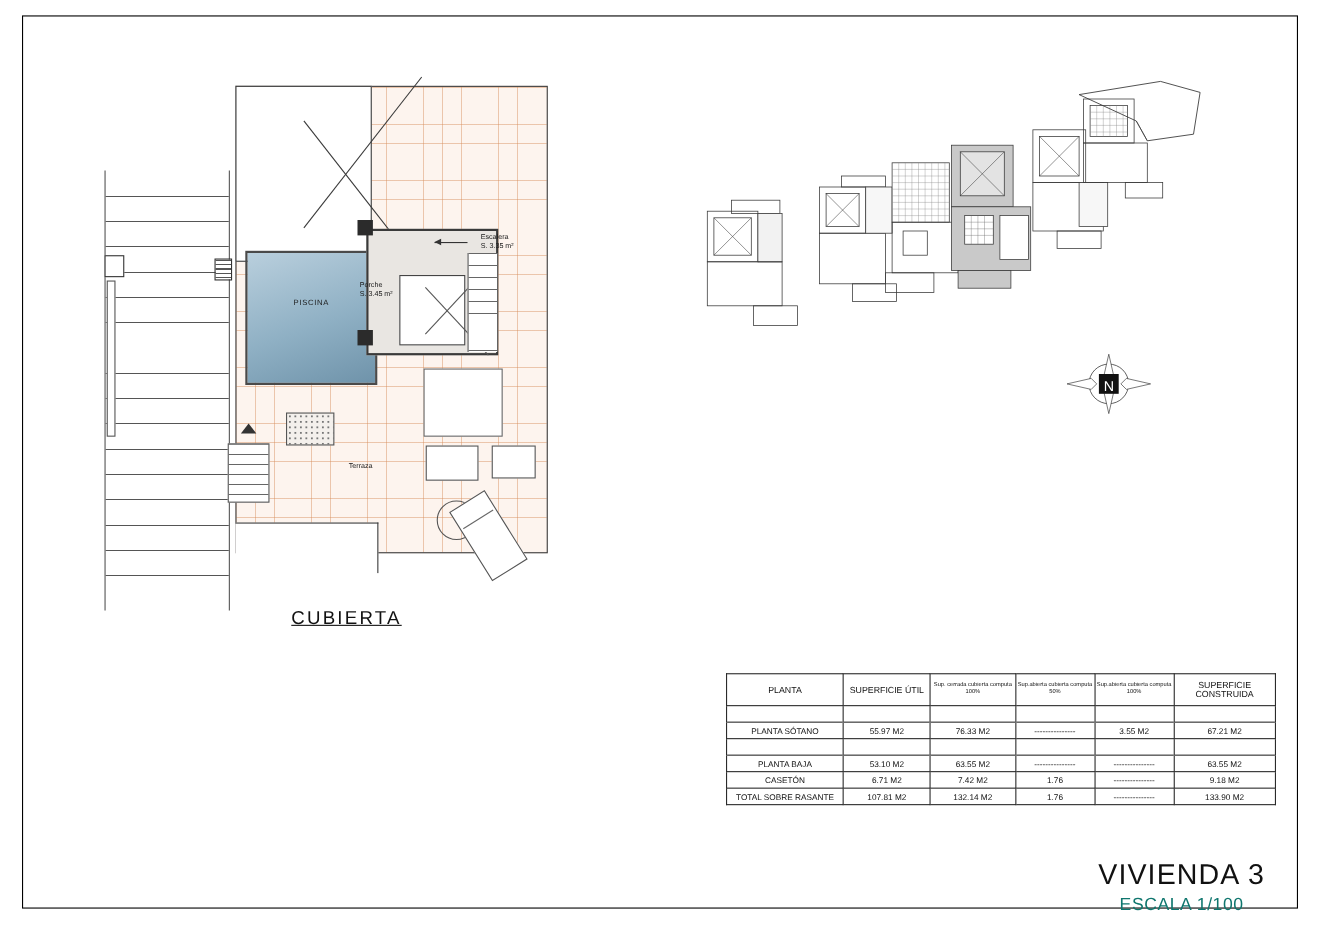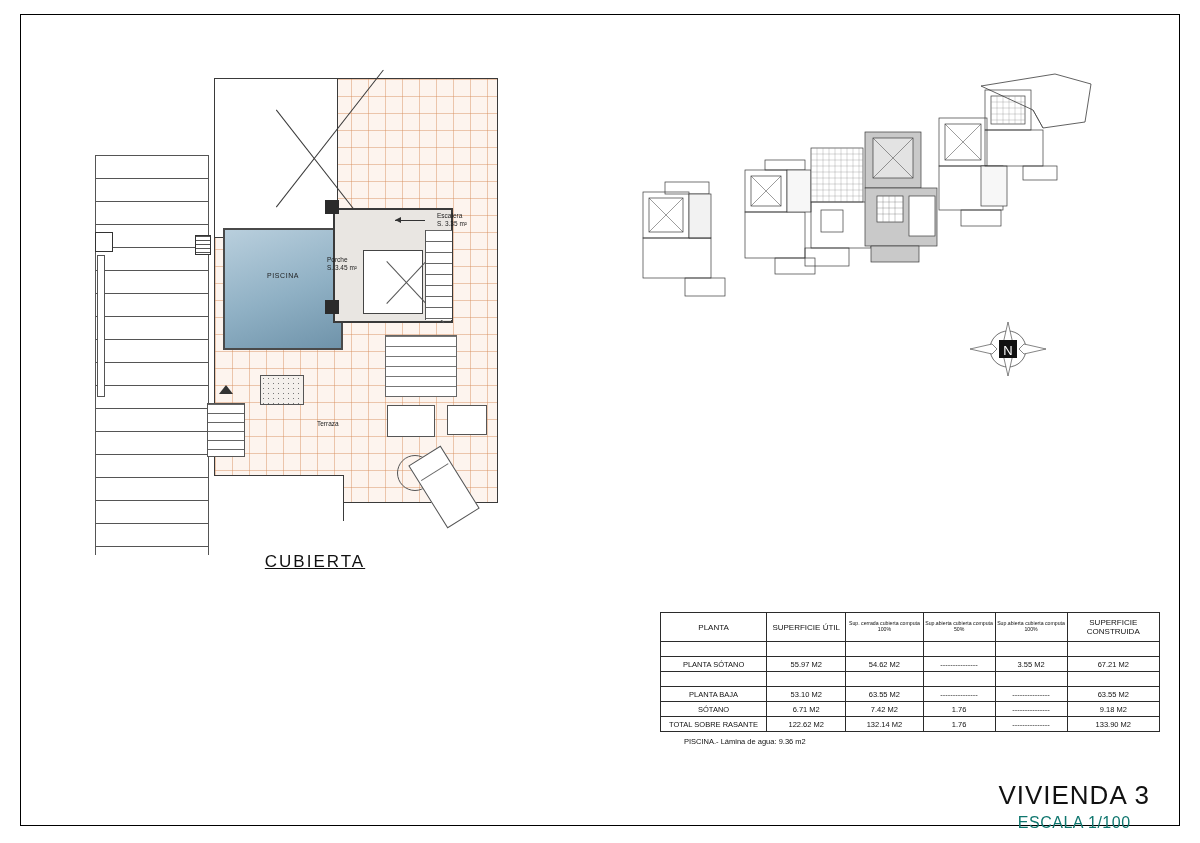--- a/index.html
+++ b/index.html
@@ -527,21 +527,21 @@
           <td></td>
             <td></td>
             <td></td>
           <td></td>
             <td></td>
             <td></td>
         </tr>
         <tr>
           <td>PLANTA SÓTANO</td>
           <td>55.97 M2</td>
-          <td>54.62 M2</td>
+          <td>76.33 M2</td>
           <td>---------------</td>
           <td>3.55 M2</td>
           <td>67.21 M2</td>
         </tr>
         <tr class="spacer-row">
           <td></td>
             <td></td>
             <td></td>
           <td></td>
             <td></td>
@@ -549,37 +549,36 @@
         </tr>
         <tr>
           <td>PLANTA BAJA</td>
           <td>53.10 M2</td>
           <td>63.55 M2</td>
           <td>---------------</td>
           <td>---------------</td>
           <td>63.55 M2</td>
         </tr>
         <tr>
-          <td>SÓTANO</td>
+          <td>CASETÓN</td>
           <td>6.71 M2</td>
           <td>7.42 M2</td>
           <td>1.76</td>
           <td>---------------</td>
           <td>9.18 M2</td>
         </tr>
         <tr>
           <td>TOTAL SOBRE RASANTE</td>
-          <td>122.62 M2</td>
+          <td>107.81 M2</td>
           <td>132.14 M2</td>
           <td>1.76</td>
           <td>---------------</td>
           <td>133.90 M2</td>
         </tr>
       </tbody>
     </table>
-    <div class="note">PISCINA.- Lámina de agua: 9.36 m2</div>
   </div>
 
   <div class="title-block">
     <div class="vivienda">VIVIENDA 3</div>
     <div class="escala">ESCALA 1/100</div>
   </div>
 </div>
 
 </body></html>

